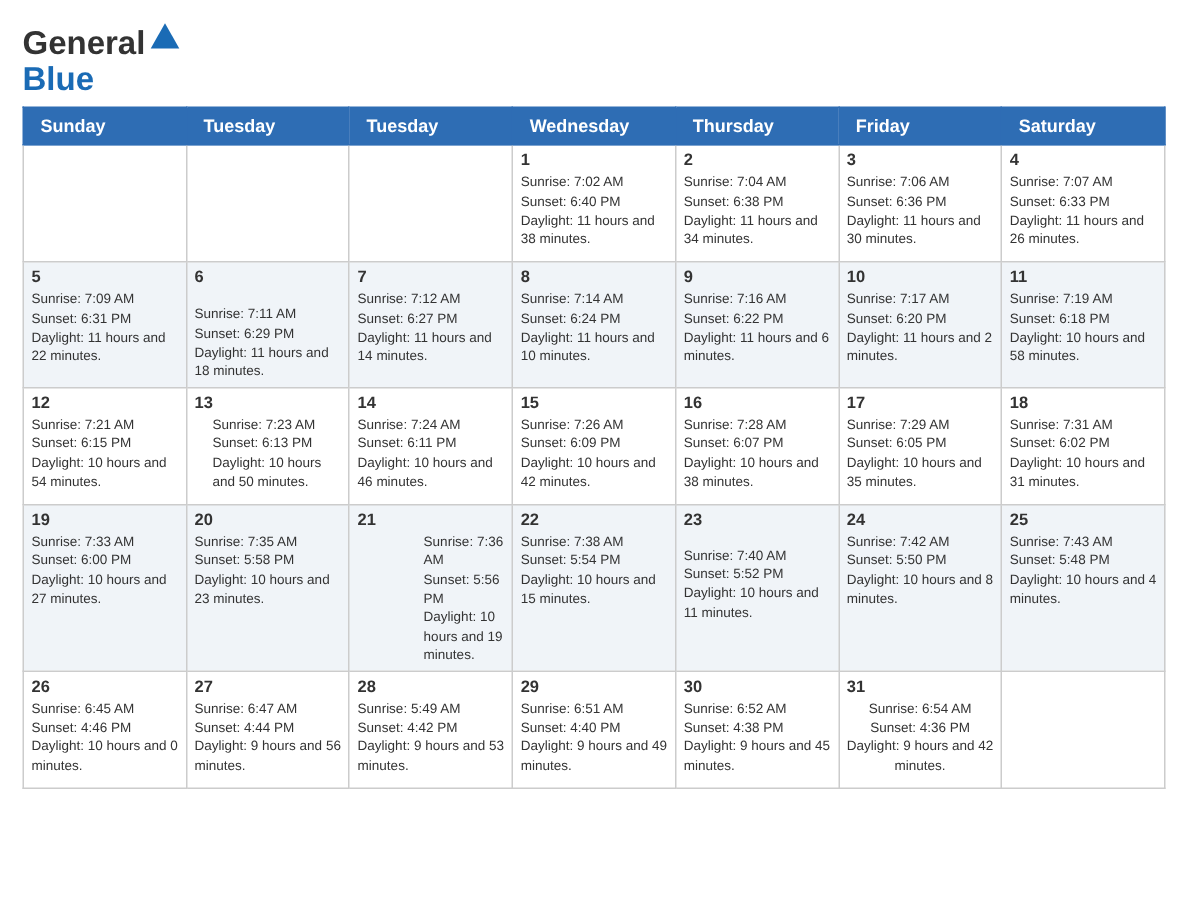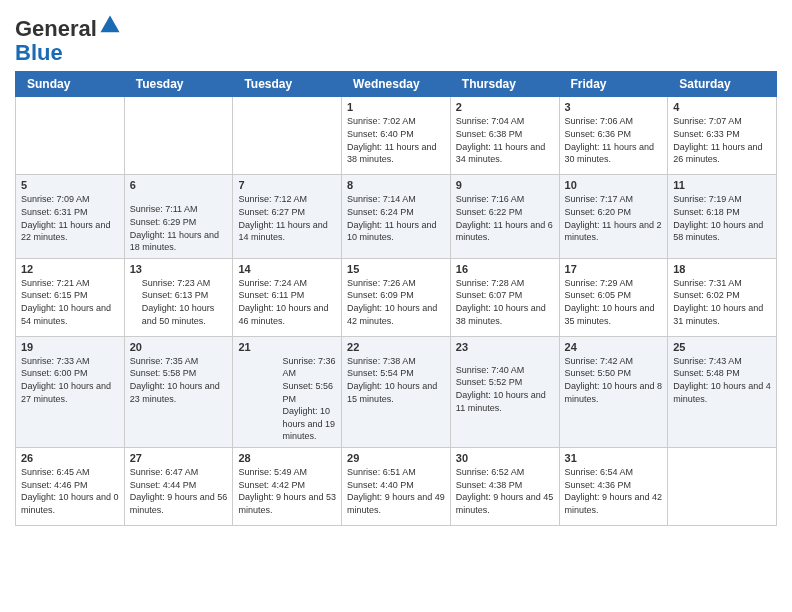--- a/index.html
+++ b/index.html
@@ -318,21 +318,21 @@
 Daylight: 9 hours and 49 minutes.</div>
           </td>
           <td>
             <span class="day-number">30</span>
             <div class="day-info" style="white-space: pre-line;">Sunrise: 6:52 AM
 Sunset: 4:38 PM
 Daylight: 9 hours and 45 minutes.</div>
           </td>
           <td>
             <span class="day-number">31</span>
-            <div class="day-info" style="white-space: pre-line;">Sunrise: 6:54 AM
+            <div class="day-info" style="white-space: pre-line; text-align: center;">Sunrise: 6:54 AM
 Sunset: 4:36 PM
 Daylight: 9 hours and 42 minutes.</div>
           </td>
           <td></td>
         </tr>
       </tbody>
   </table>
 </div>
 
 </body></html>

